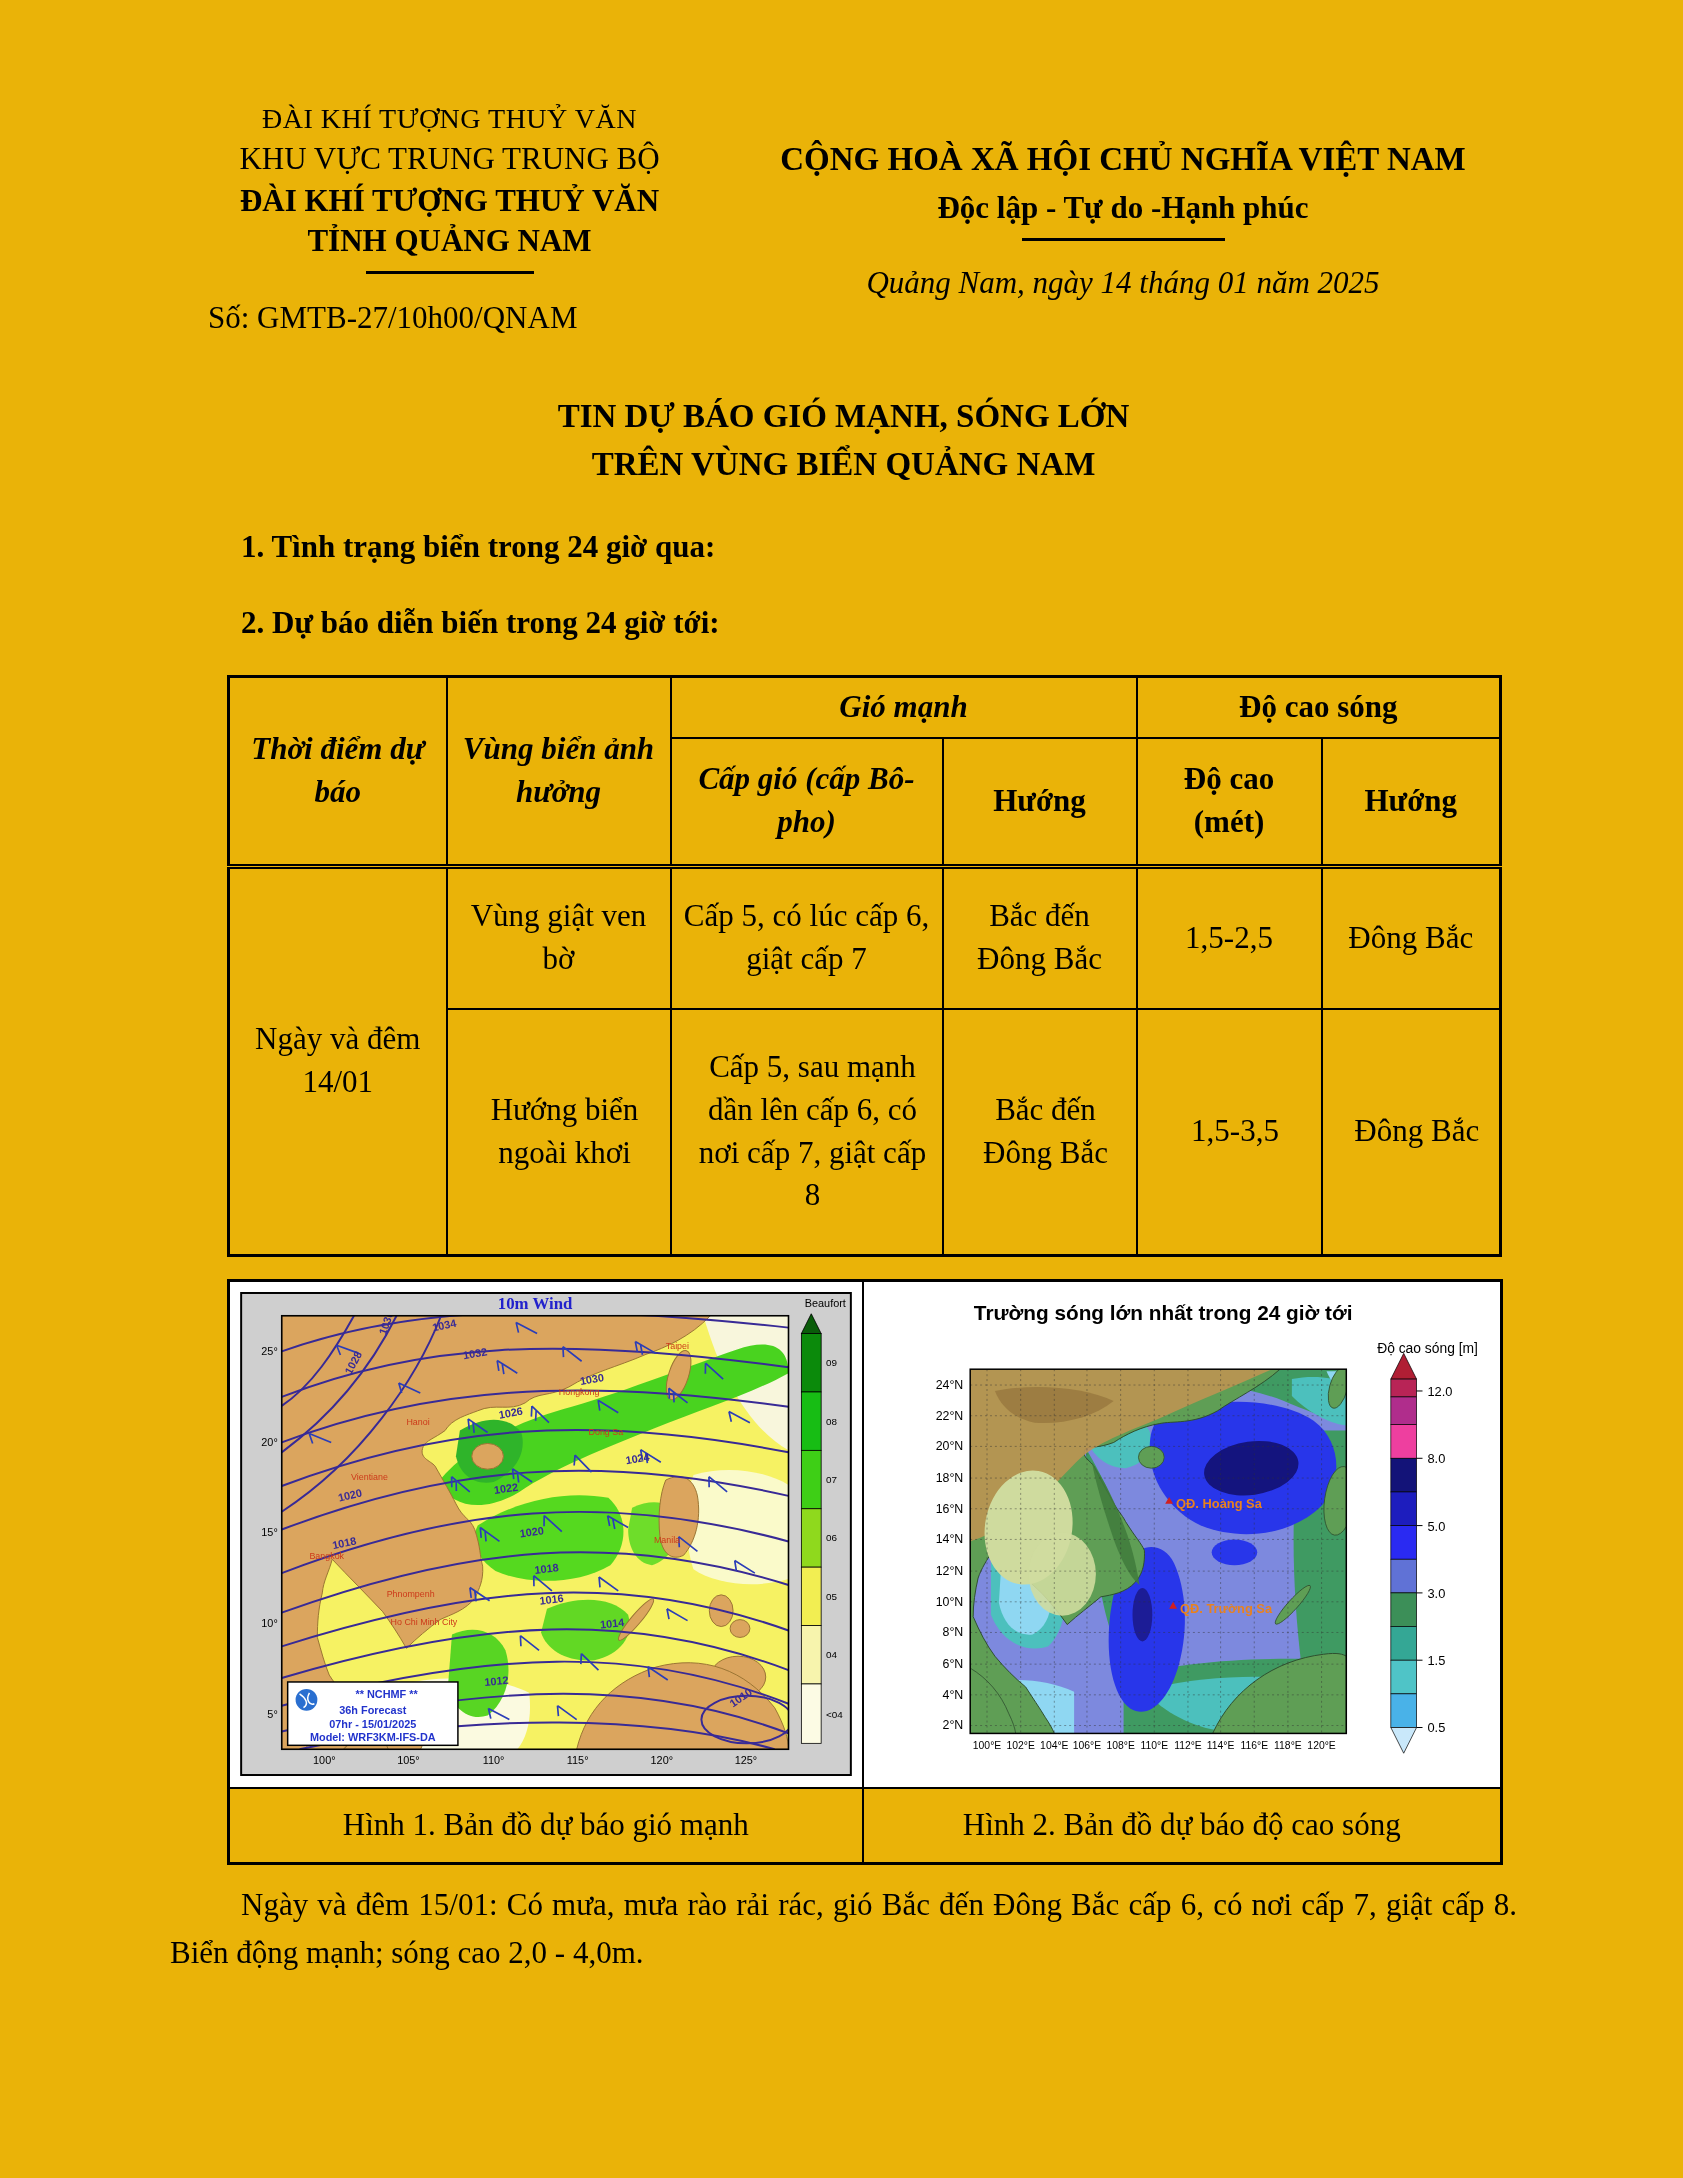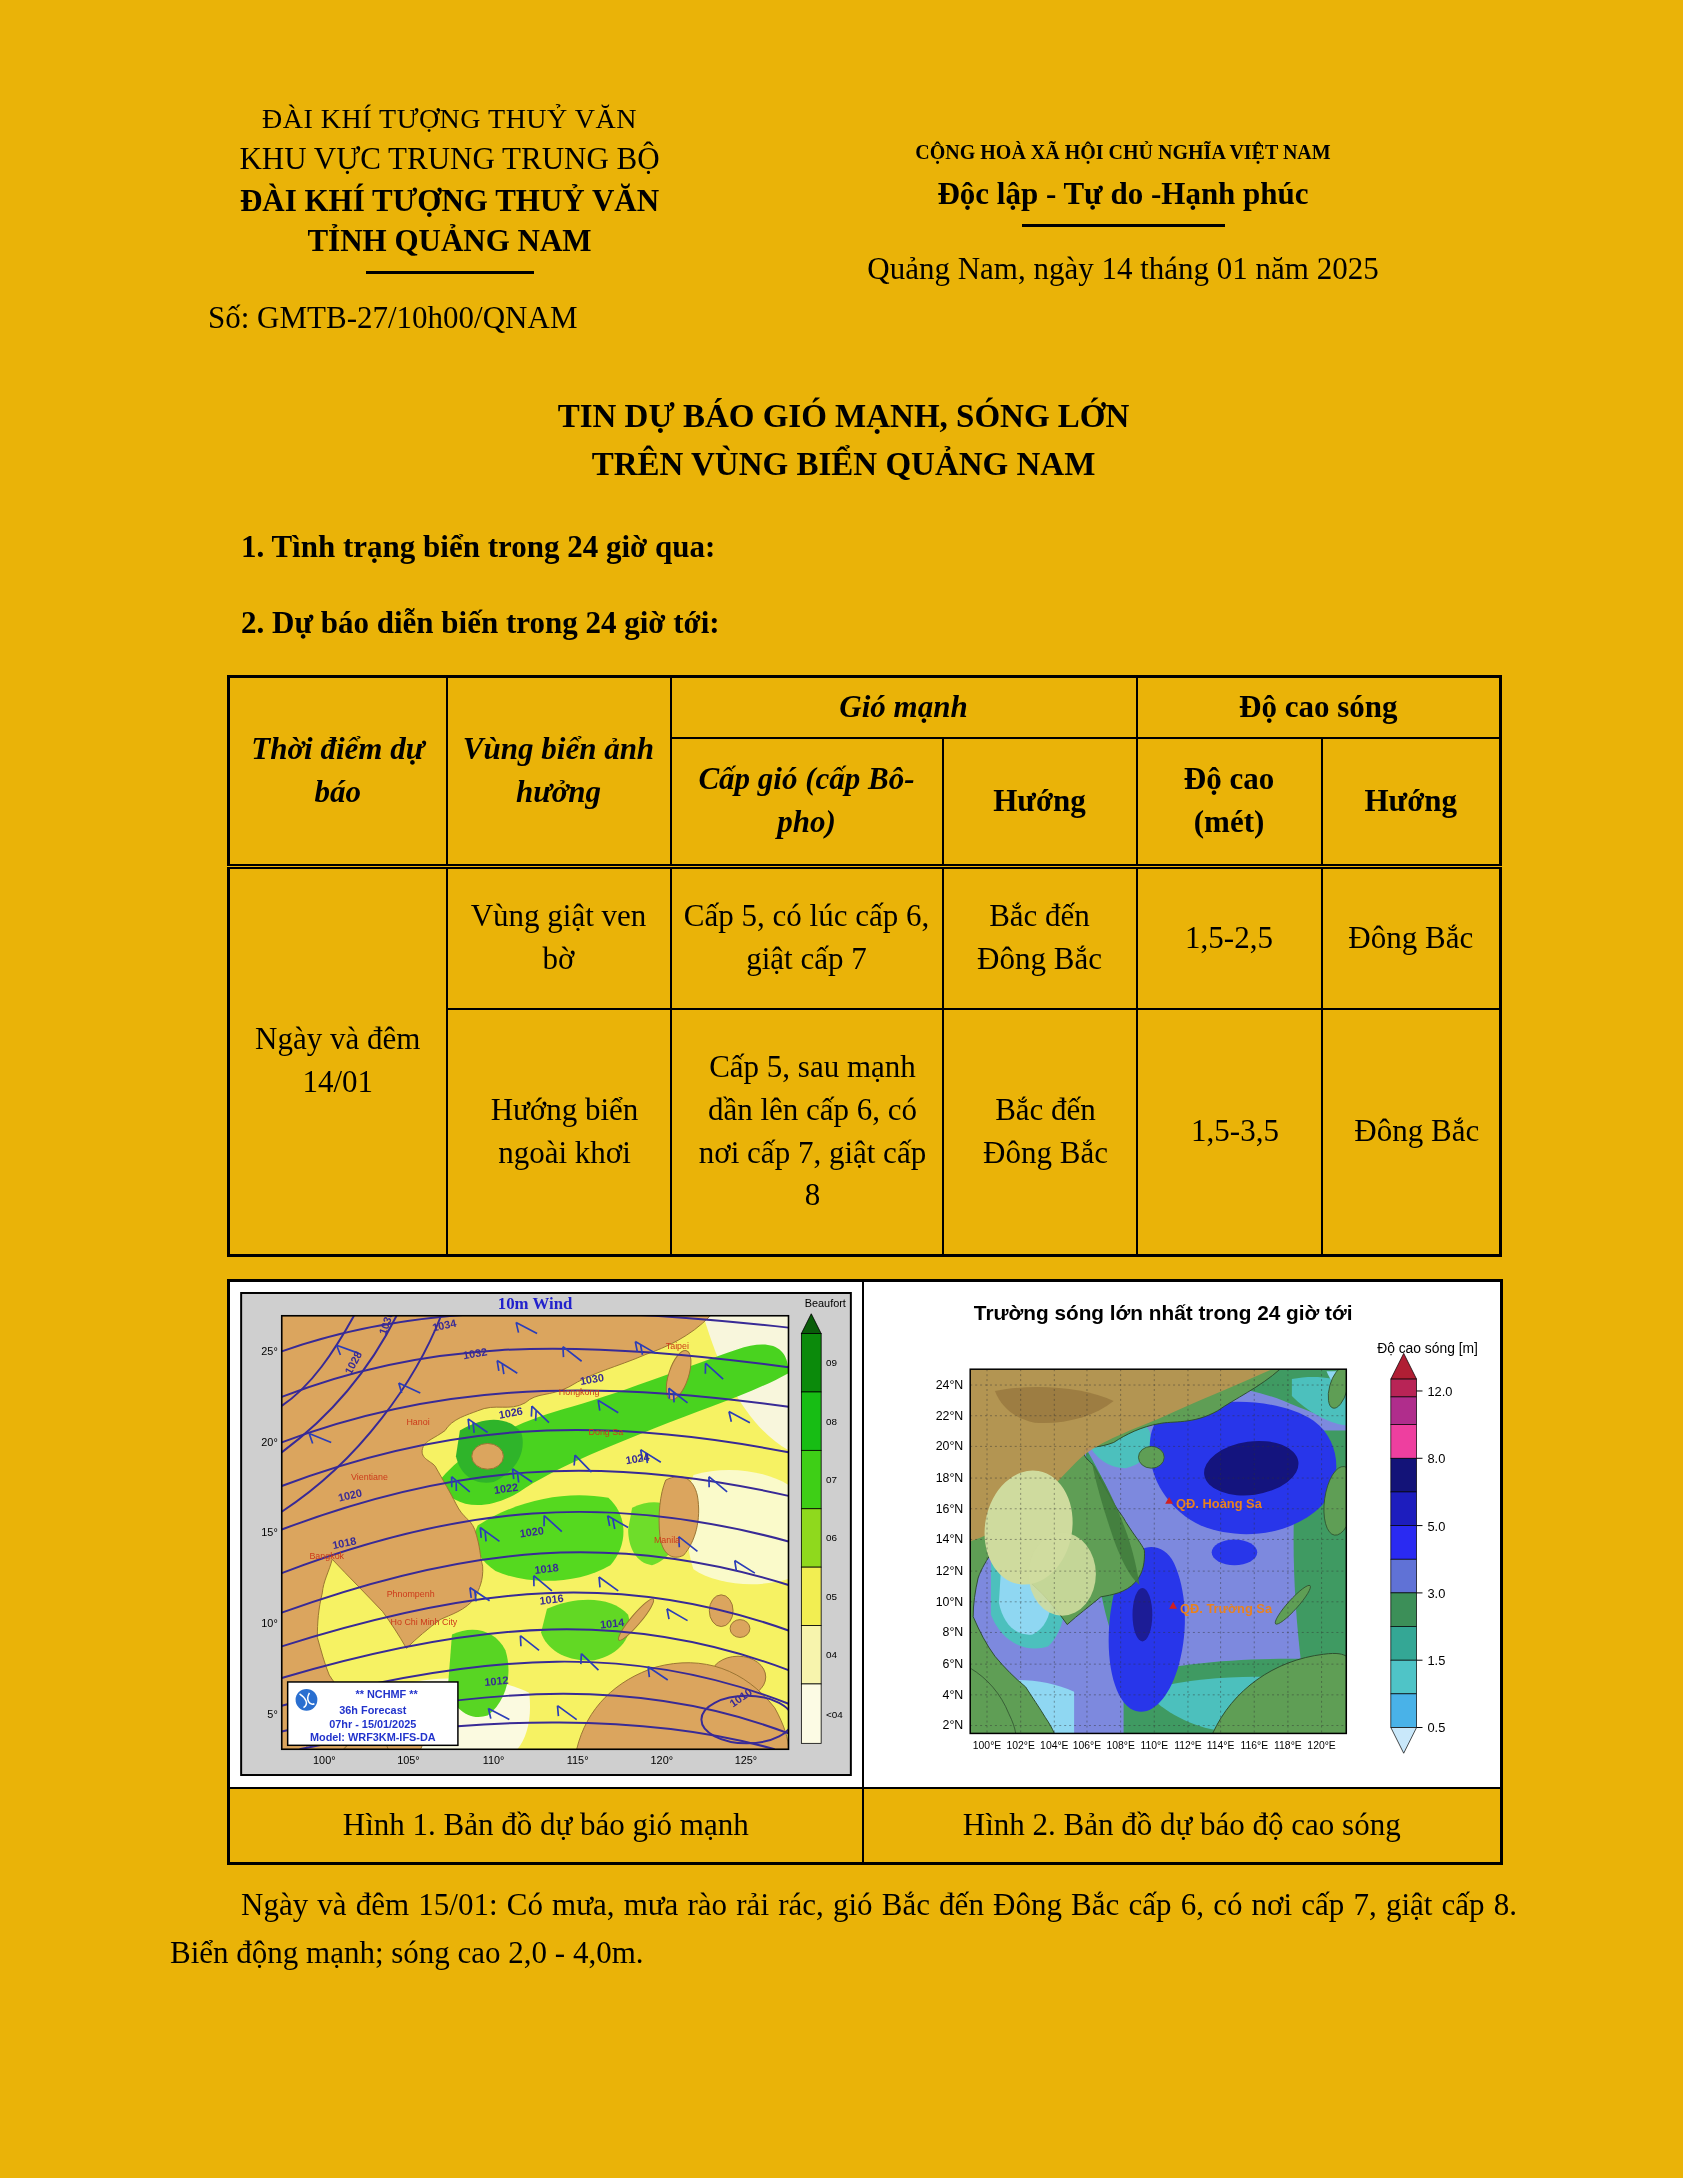--- a/index.html
+++ b/index.html
@@ -14,24 +14,24 @@
   .hdr { display:flex; }
   .hdr-left { width:559px; text-align:center; flex:none; }
   .hdr-left .l1 { font-size:28px; letter-spacing:0.5px; }
   .hdr-left .l2 { font-size:31px; margin-top:6px; }
   .hdr-left .l3 { font-size:31px; font-weight:bold; margin-top:6px; }
   .hdr-left .l4 { font-size:31px; font-weight:bold; margin-top:4px; }
   .hdr-rule { height:3px; background:#000; border:0; margin:12px auto 0; }
   .hdr-left .hdr-rule { width:168px; }
   .doc-number { text-align:left; font-size:31px; margin-top:26px; padding-left:38px; }
   .hdr-right { flex:1; text-align:center; }
-  .hdr-right .r1 { font-size:20px; font-weight:bold; margin-top:38px; }
+  .hdr-right .r1 { font-size:33px; font-weight:bold; margin-top:38px; }
   .hdr-right .r2 { font-size:31px; font-weight:bold; margin-top:12px; }
   .hdr-right .hdr-rule { width:203px; }
-  .hdr-right .rdate { font-size:31px; margin-top:24px; }
+  .hdr-right .rdate { font-size:31px; font-style:italic; margin-top:24px; }
 
   
   .doc-title { text-align:center; font-size:33px; font-weight:bold; margin-top:57px; line-height:1.45; }
 
   
   .sec-heading { font-size:31px; font-weight:bold; margin-top:40px; text-indent:71px; }
   .para { font-size:31px; line-height:2.12; text-align:justify; text-indent:71px; margin-top:12px; }
 
   
   table.forecast { border-collapse:collapse; table-layout:fixed; width:1272px;

